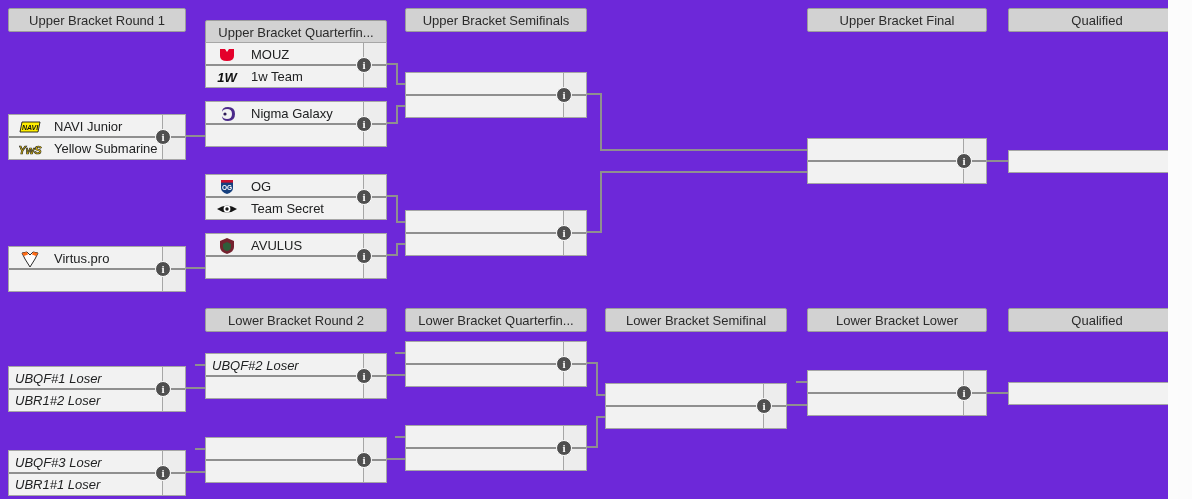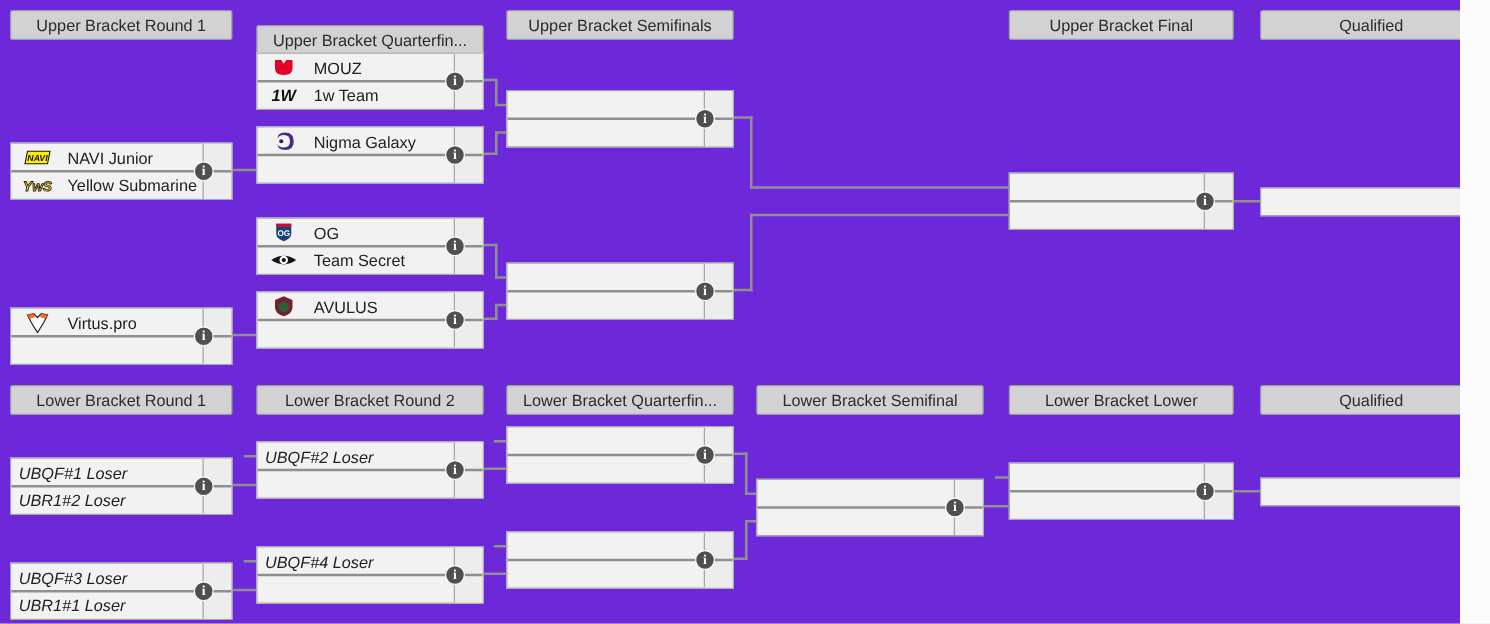--- a/index.html
+++ b/index.html
@@ -7,21 +7,21 @@
           font-family:"Liberation Sans", sans-serif;}
   .hdr{position:absolute;height:24px;box-sizing:border-box;background:#d2d2d2;
        border:1px solid #9d9d9d;border-radius:2px;display:flex;align-items:center;
        justify-content:center;font-size:13px;color:#2b2b2b;white-space:nowrap;overflow:hidden;}
   .match{position:absolute;height:46px;box-sizing:border-box;background:#f2f2f2;
          border:1px solid #a6a6a6;}
   .slot{height:22px;display:flex;align-items:center;padding-left:6px;overflow:hidden;
         white-space:nowrap;position:relative;z-index:1;}
   .tname{font-size:13px;color:#202122;}
   .ph .tname{font-style:italic;}
-  .logo{width:30px;height:19px;flex:0 0 30px;display:flex;align-items:center;
+  .logo{width:30px;height:19px;flex:0 0 30px;display:flex;align-items:flex-end;
         justify-content:center;margin-right:9px;text-decoration:underline;}
   .scorecol{position:absolute;top:0;right:0;bottom:0;width:22px;background:#ededed;
             border-left:1px solid #a6a6a6;z-index:0;}
   .midline{position:absolute;left:0;right:0;top:21px;height:2px;background:#8f8f8f;z-index:2;}
   .infoicon{position:absolute;right:14px;top:50%;margin-top:-8px;width:16px;height:16px;
             border-radius:50%;background:#4f4f4f;color:#fff;display:flex;align-items:center;
             justify-content:center;font:bold 11px "Liberation Serif", serif;z-index:3;
             border:1px solid #fdfdfd;box-sizing:border-box;cursor:pointer;}
   .qual{position:absolute;height:23px;box-sizing:border-box;background:#f2f2f2;
         border:1px solid #a6a6a6;}
@@ -32,21 +32,20 @@
 <body>
 
 <div id="canvas">
 
   <div class="hdr" style="left:8px;top:8px;width:178px">Upper Bracket Round 1</div>
   <div class="hdr" style="left:205px;top:20px;width:182px">Upper Bracket Quarterfin...</div>
   <div class="hdr" style="left:405px;top:8px;width:182px">Upper Bracket Semifinals</div>
   <div class="hdr" style="left:807px;top:8px;width:180px">Upper Bracket Final</div>
   <div class="hdr" style="left:1008px;top:8px;width:178px">Qualified</div>
 
-  <div class="hdr" style="left:8px;top:308px;width:178px">Lower Bracket Round 1</div>
   <div class="hdr" style="left:205px;top:308px;width:182px">Lower Bracket Round 2</div>
   <div class="hdr" style="left:405px;top:308px;width:182px">Lower Bracket Quarterfin...</div>
   <div class="hdr" style="left:605px;top:308px;width:182px">Lower Bracket Semifinal</div>
   <div class="hdr" style="left:807px;top:308px;width:180px">Lower Bracket Lower</div>
   <div class="hdr" style="left:1008px;top:308px;width:178px">Qualified</div>
 
   <div class="match" style="left:205px;top:42px;width:182px">
     <div class="scorecol"></div>
     <div class="slot">
       <span class="logo">
@@ -218,23 +217,20 @@
     <div class="slot ph">
       <span class="tname">UBQF#2 Loser</span>
     </div>
     <div class="slot empty"></div>
     <div class="midline"></div>
     <div class="infoicon">i</div>
   </div>
 
   <div class="match" style="left:205px;top:437px;width:182px">
     <div class="scorecol"></div>
-    <div class="slot ph">
-      <span class="tname">UBQF#4 Loser</span>
-    </div>
     <div class="slot empty"></div>
     <div class="midline"></div>
     <div class="infoicon">i</div>
   </div>
 
   <div class="match" style="left:405px;top:341px;width:182px">
     <div class="scorecol"></div>
     <div class="slot empty"></div>
     <div class="slot empty"></div>
     <div class="midline"></div>

